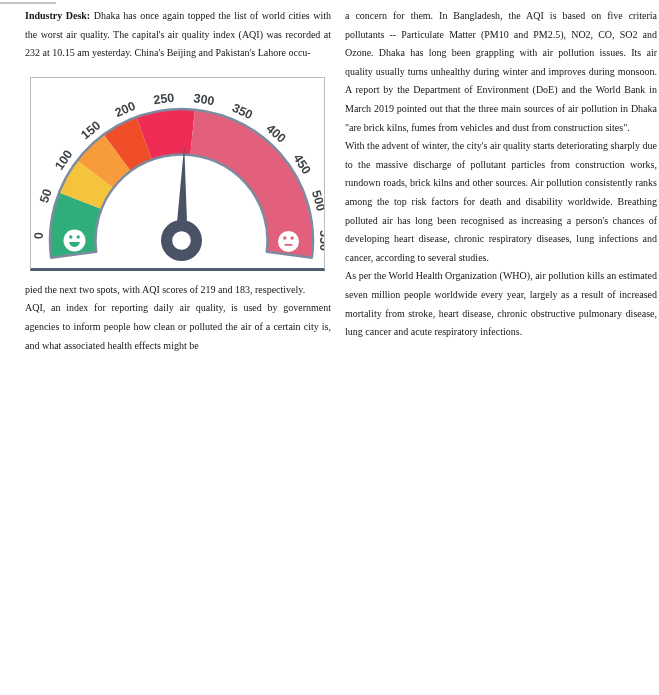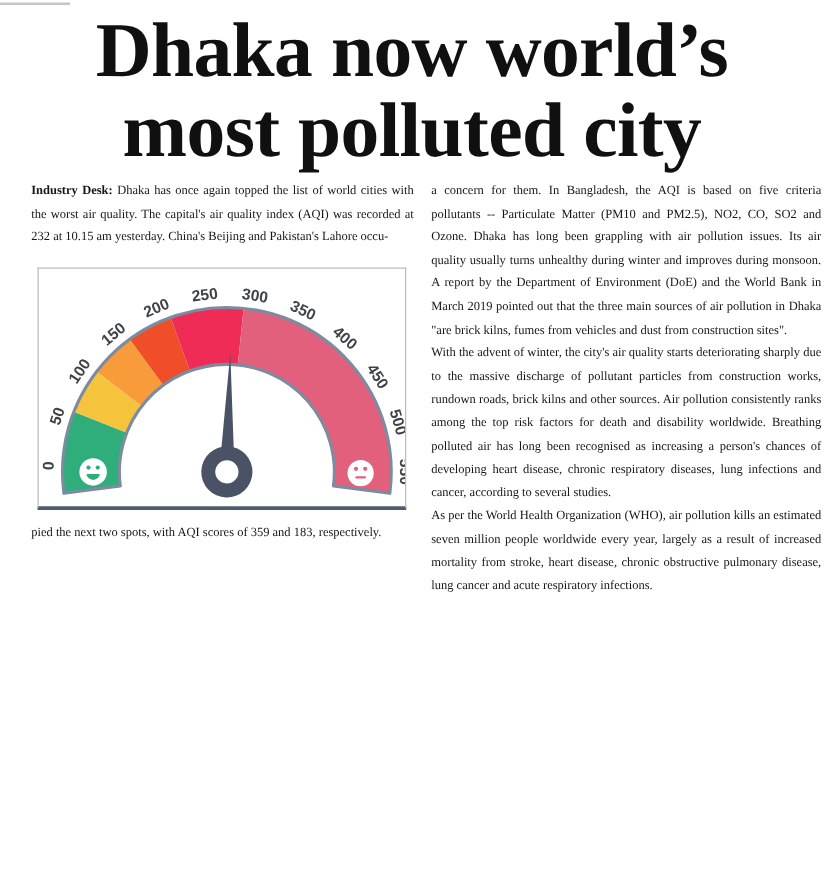--- a/index.html
+++ b/index.html
@@ -54,24 +54,20 @@
     fill:#3e4347;
   }
 </style>
 </head>
 <body>
 
 <div class="page">
 
   <div class="edge-mark"></div>
 
-  <h1 class="headline">
-    <span>Dhaka now world’s</span><br>
-    <span>most polluted city</span>
-  </h1>
 
   <div class="columns">
 
     <div class="col col-left">
       <p><strong>Industry Desk:</strong> <span>Dhaka has once again topped the list of world cities with the worst air quality. The capital's air quality index (AQI) was recorded at 232 at 10.15 am yesterday. China's Beijing and Pakistan's Lahore occu-</span></p>
 
       <figure class="gauge-panel">
         <svg id="gauge-svg" width="292" height="186" viewBox="0 0 292 186">
             <path d="M 19.13 177.66 A 131.5 131.5 0 0 1 27.08 112.48 L 69.44 129.10 A 86 86 0 0 0 64.24 171.73 Z" fill="#2FAD7B"></path>
             <path d="M 27.08 112.48 A 131.5 131.5 0 0 1 45.31 80.27 L 81.36 108.03 A 86 86 0 0 0 69.44 129.10 Z" fill="#F6C33C"></path>
@@ -105,21 +101,22 @@
               <rect x="-4.2" y="2.4" width="8.4" height="1.9" rx="0.95" fill="#E2607B"></rect>
             </g>
             <g transform="rotate(1.65 149.5 160.5)">
               <polygon points="143.2,162.5 149.5,65.5 155.8,162.5" fill="#4A5365"></polygon>
               <circle cx="149.5" cy="160.5" r="20.5" fill="#4A5365"></circle>
               <circle cx="149.5" cy="160.5" r="9.3" fill="#ffffff"></circle>
             </g>
           </svg>
       </figure>
 
-      <p>pied the next two spots, with AQI scores of 359 and 183, respectively.</p>
+      <p>pied the next two spots, with AQI scores of 219 and 183, respectively.</p>
+      <p>AQI, an index for reporting daily air quality, is used by government agencies to inform people how clean or polluted the air of a certain city is, and what associated health effects might be</p>
     </div>
 
     <div class="col col-right">
       <p>a concern for them. In Bangladesh, the AQI is based on five criteria pollutants -- Particulate Matter (PM10 and PM2.5), NO2, CO, SO2 and Ozone. Dhaka has long been grappling with air pollution issues. Its air quality usually turns unhealthy during winter and improves during monsoon. A report by the Department of Environment (DoE) and the World Bank in March 2019 pointed out that the three main sources of air pollution in Dhaka "are brick kilns, fumes from vehicles and dust from construction sites".</p>
       <p>With the advent of winter, the city's air quality starts deteriorating sharply due to the massive discharge of pollutant particles from construction works, rundown roads, brick kilns and other sources. Air pollution consistently ranks among the top risk factors for death and disability worldwide. Breathing polluted air has long been recognised as increasing a person's chances of developing heart disease, chronic respiratory diseases, lung infections and cancer, according to several studies.</p>
       <p>As per the World Health Organization (WHO), air pollution kills an estimated seven million people worldwide every year, largely as a result of increased mortality from stroke, heart disease, chronic obstructive pulmonary disease, lung cancer and acute respiratory infections.</p>
     </div>
 
   </div>
 </div>

